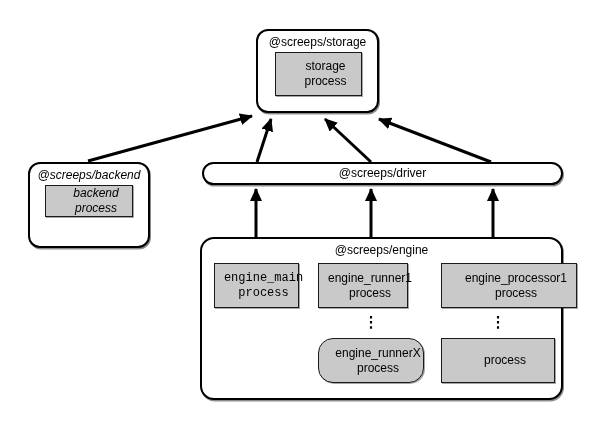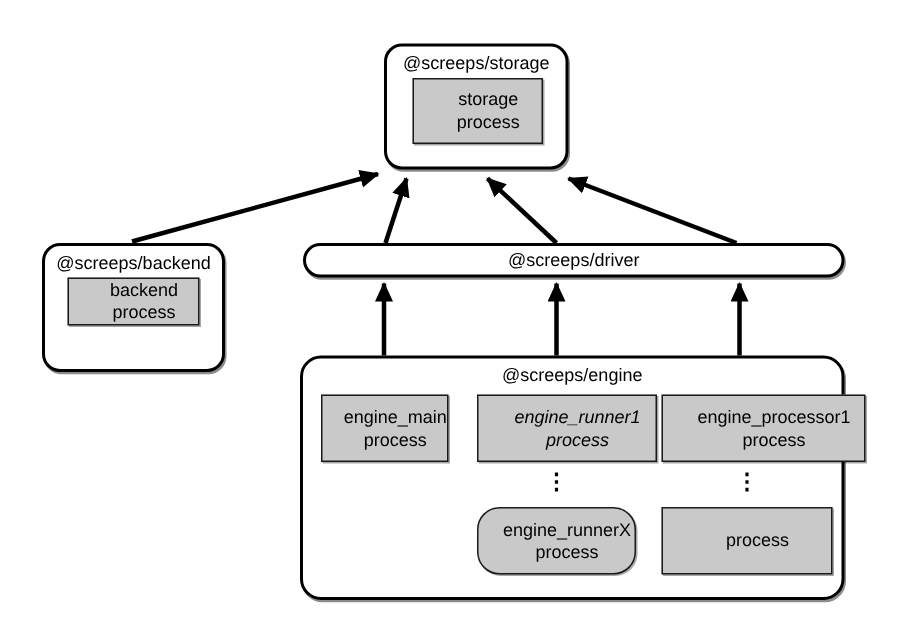--- a/index.html
+++ b/index.html
@@ -48,31 +48,31 @@
     line-height: 15px;
     padding-left: 14px;
   }
   .proc span { display: block; white-space: nowrap; }
 
   
   .node-storage { left: 256px; top: 29px;  width: 123px; height: 84px; }
   .proc-storage { left: 17px;  top: 21px;  width: 87px;  height: 44px; }
 
   
-  .node-backend { left: 28px;  top: 162px; width: 122px; height: 86px; }
+  .node-backend { left: 28px;  top: 162px; width: 122px; height: 86px; font-style: italic; }
   .proc-backend { left: 15px;  top: 21px;  width: 88px;  height: 32px; }
 
   
   .node-driver  { left: 202px; top: 162px; width: 361px; height: 23px; border-radius: 12px; }
   .node-driver .node-label { top: 0; line-height: 19px; }
 
   
   .node-engine  { left: 200px; top: 237px; width: 363px; height: 163px; border-radius: 14px; }
-  .proc-engine-main       { left: 12px;  top: 24px; width: 85px;  height: 45px; }
-  .proc-engine-runner1    { left: 116px; top: 24px; width: 120px; height: 45px; font-style: italic; }
+  .proc-engine-main       { left: 12px;  top: 24px; width: 85px;  height: 45px; font-family: Liberation Mono, monospace; }
+  .proc-engine-runner1    { left: 116px; top: 24px; width: 90px; height: 45px; }
   .proc-engine-processor1 { left: 239px; top: 24px; width: 136px; height: 45px; }
   .proc-engine-runnerX    { left: 116px; top: 99px; width: 106px; height: 45px; border-radius: 15px; }
   .proc-engine-processorX { left: 239px; top: 99px; width: 114px; height: 45px; }
   .ellipsis {
     position: absolute;
     text-align: center;
     font-size: 15px;
     font-weight: bold;
     line-height: 18px;
     letter-spacing: 0;

